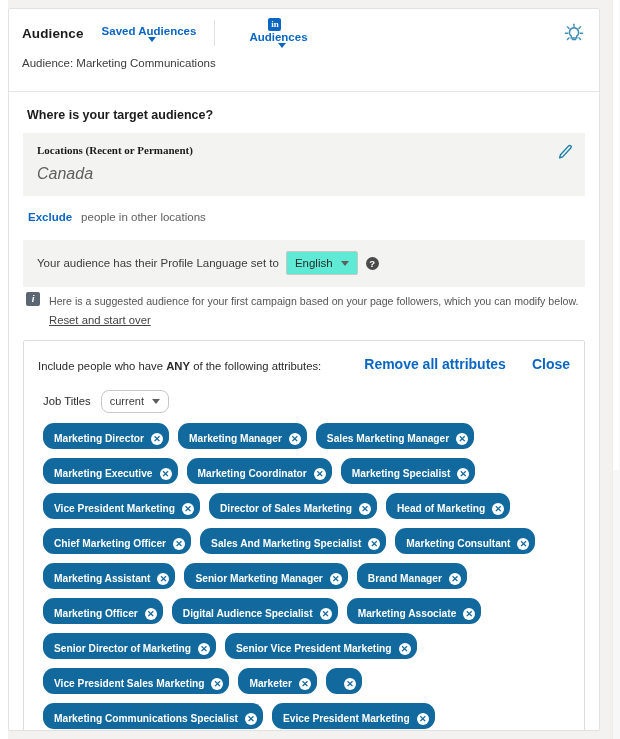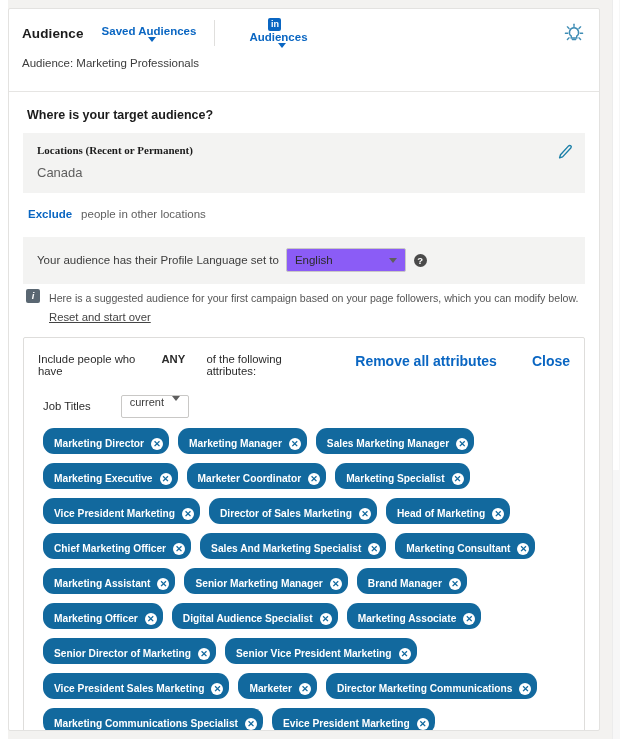--- a/index.html
+++ b/index.html
@@ -72,21 +72,21 @@
   .li-badge {
     width: 13px; height: 13px;
     background: #0a66c2;
     border-radius: 2px;
     color: #fff;
     font-size: 9px;
     font-weight: bold;
     line-height: 13px;
     text-align: center;
     margin-right: 7px;
-    font-family: Liberation Sans, sans-serif;
+    font-family: Liberation Serif, serif;
   }
   .hdr-spacer { flex: 1; }
   .bulb {
     width: 22px; height: 22px;
     cursor: pointer;
   }
 
   
   .subhdr {
     padding: 0 13px;
@@ -119,23 +119,24 @@
     position: relative;
     box-sizing: border-box;
   }
   .gpanel-title {
     font-size: 11px;
     font-weight: bold;
     color: #1c1c1c;
     font-family: Liberation Serif, serif;
   }
   .gpanel-value {
-    font-size: 13px;
+    font-size: 16px;
     color: #5e5e5e;
     margin-top: 9px;
+    font-style: italic;
   }
   .pencil {
     position: absolute;
     right: 12px;
     top: 11px;
     width: 16px; height: 16px;
     cursor: pointer;
   }
 
   .exclude-row {
@@ -160,31 +161,30 @@
     box-sizing: border-box;
   }
   .lang-row {
     display: flex;
     align-items: center;
     font-size: 11.5px;
     color: #3c3c3c;
   }
   .select-box {
     margin-left: 7px;
-    background: #8b5cf6;
+    background: #5eead4;
     border: 1px solid #c9c8c6;
     border-radius: 2px;
     height: 22px;
     display: flex;
     align-items: center;
     padding: 0 8px;
     font-size: 11.5px;
     color: #2b2b2b;
     cursor: pointer;
-    gap: 48px;
   }
   .caret-dk {
     display: inline-block;
     margin-left: 8px;
     width: 0; height: 0;
     border-left: 4px solid transparent;
     border-right: 4px solid transparent;
     border-top: 5px solid #5e5e5e;
   }
   .qmark {
@@ -243,52 +243,50 @@
   
   .attr-card {
     margin-top: 12px;
     border: 1px solid #dedddb;
     border-radius: 2px;
     padding: 15px 14px 0 14px;
     box-sizing: border-box;
   }
   .attr-head {
     display: flex;
-    align-items: flex-start;
+    align-items: flex-end;
     font-size: 11.3px;
     color: #2b2b2b;
-    gap: 9px;
   }
   .attr-head b { font-weight: bold; }
   .attr-head-spacer { flex: 1; }
   .attr-action {
     font-size: 14px;
     font-weight: bold;
     color: #0a66c2;
     cursor: pointer;
     margin-left: 26px;
     white-space: nowrap;
   }
 
   .jt-row {
     display: flex;
     align-items: center;
     margin: 18px 0 10px 5px;
     font-size: 11.3px;
     color: #2b2b2b;
-    gap: 20px;
   }
   .jt-select {
     margin-left: 10px;
     background: #fff;
     border: 1px solid #c9c8c6;
-    border-radius: 2px;
+    border-radius: 8px;
     height: 21px;
     display: flex;
-    align-items: flex-start;
+    align-items: center;
     padding: 0 8px;
     font-size: 11px;
     color: #3c3c3c;
     cursor: pointer;
   }
 
   
   .tags {
     display: flex;
     flex-wrap: wrap;
@@ -385,21 +383,21 @@
             <line x1="4.8" y1="19.1" x2="6.6" y2="17.3"></line>
             <line x1="19.2" y1="19.1" x2="17.4" y2="17.3"></line>
           </g>
           <path d="M12 6.3a5 5 0 0 0-3 9v2.1h6v-2.1a5 5 0 0 0-3-9z" fill="none" stroke="#3f8db5" stroke-width="1.6"></path>
           <line x1="10.2" y1="19.2" x2="13.8" y2="19.2" stroke="#3f8db5" stroke-width="1.6" stroke-linecap="round"></line>
         </svg>
       </span>
     </div>
 
     <div class="subhdr">
-      <span>Audience: Marketing Professionals</span>
+      <span>Audience: Marketing Communications</span>
     </div>
     <div class="divider-full"></div>
 
     <div class="body">
 
       <div class="sec-title">Where is your target audience?</div>
 
       <div class="gpanel">
         <div class="gpanel-title">Locations (Recent or Permanent)</div>
         <div class="gpanel-value">Canada</div>
@@ -467,21 +465,21 @@
             </span>
             <span class="tag">
               <span>Sales Marketing Manager</span>
               <span class="tag-x">✕</span>
             </span>
             <span class="tag">
               <span>Marketing Executive</span>
               <span class="tag-x">✕</span>
             </span>
             <span class="tag">
-              <span>Marketer Coordinator</span>
+              <span>Marketing Coordinator</span>
               <span class="tag-x">✕</span>
             </span>
             <span class="tag">
               <span>Marketing Specialist</span>
               <span class="tag-x">✕</span>
             </span>
             <span class="tag">
               <span>Vice President Marketing</span>
               <span class="tag-x">✕</span>
             </span>
@@ -539,21 +537,20 @@
             </span>
             <span class="tag">
               <span>Vice President Sales Marketing</span>
               <span class="tag-x">✕</span>
             </span>
             <span class="tag">
               <span>Marketer</span>
               <span class="tag-x">✕</span>
             </span>
             <span class="tag">
-              <span>Director Marketing Communications</span>
               <span class="tag-x">✕</span>
             </span>
             <span class="tag">
               <span>Marketing Communications Specialist</span>
               <span class="tag-x">✕</span>
             </span>
             <span class="tag">
               <span>Evice President Marketing</span>
               <span class="tag-x">✕</span>
             </span>

